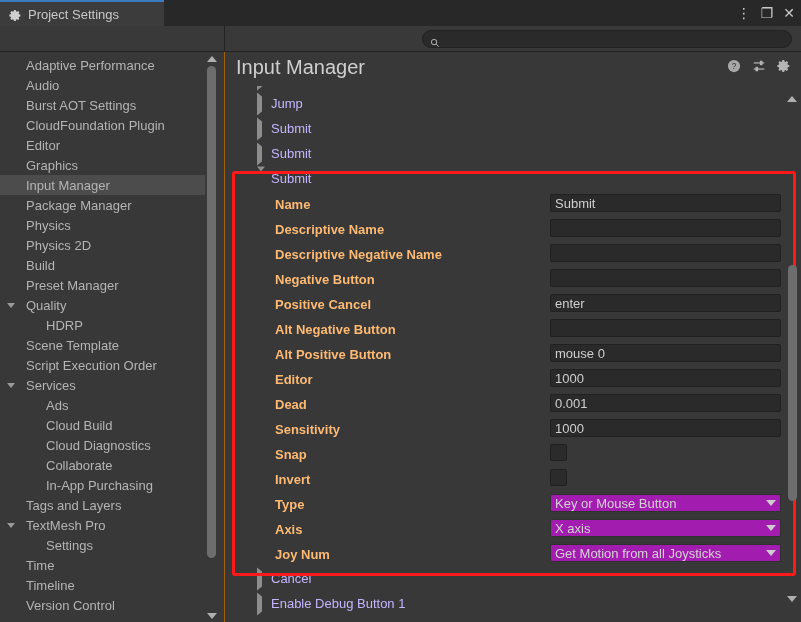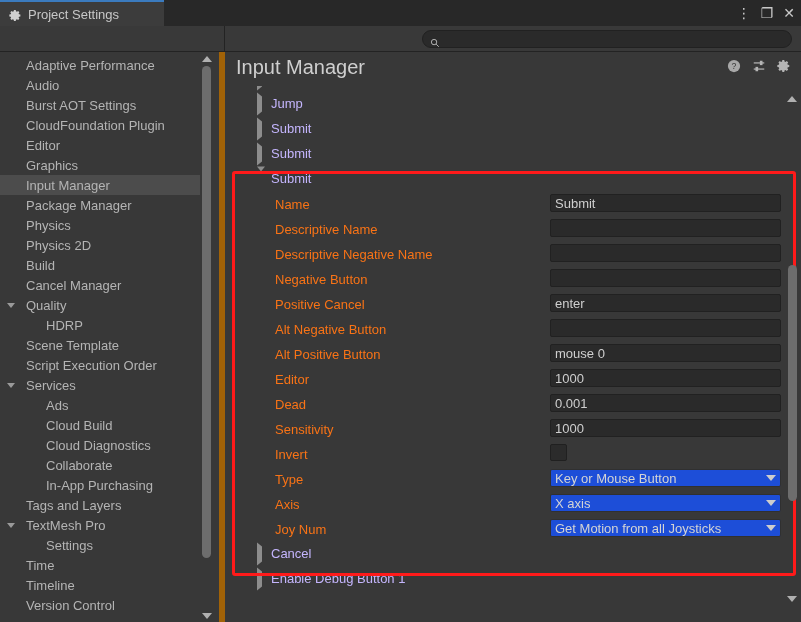--- a/index.html
+++ b/index.html
@@ -53,21 +53,21 @@
   .search-icon { width: 10px; height: 10px; flex: 0 0 auto; }
   .search-input {
     background: transparent; border: 0; outline: none;
     color: #b8b8b8; font-size: 11px; font-family: "Liberation Sans", sans-serif;
     width: 330px; height: 14px; padding: 0;
   }
 
   
   .sidebar {
     position: absolute; left: 0; top: 52px; width: 225px; height: 570px;
-    background: #383838; border-right: 6px solid #a16207;
+    background: #383838; border-right: 1px solid #a16207;
     overflow: hidden;
   }
   .tree { position: absolute; left: 0; top: 3px; width: 206px; }
   .tree-row {
     height: 20px; display: flex; align-items: center;
     color: #b4b4b4; font-size: 13px; white-space: nowrap;
     padding-left: 4px;
   }
   .tree-row.selected { background: #4c4c4c; }
   .tw { width: 14px; flex: 0 0 14px; display: flex; align-items: center; justify-content: center; }
@@ -130,36 +130,36 @@
   }
   .fold-r { width:0;height:0;border-top:4.5px solid transparent;border-bottom:4.5px solid transparent;border-left:5.5px solid #8d8d8d; }
   .fold-d { width:0;height:0;border-left:4.5px solid transparent;border-right:4.5px solid transparent;border-top:5.5px solid #8d8d8d; }
   .row-foldout .fl { padding-left: 17px; }
 
   .prop-row {
     position: relative; height: 25px; display: flex; align-items: center;
   }
   .prop-label {
     position: absolute; left: 49px; top: 50%; transform: translateY(-50%);
-    color: #f97316; font-size: 13px; white-space: nowrap;
+    color: #fdba74; font-size: 13px; white-space: nowrap; font-weight: bold;
   }
   .field {
     position: absolute; left: 324px; top: 3px; width: 231px; height: 18px;
     background: #2a2a2a; border: 1px solid #212121; border-radius: 2px;
     color: #cfcfcf; font-size: 13px; line-height: 16px;
     padding: 0 4px; outline: none;
     font-family: "Liberation Sans", sans-serif;
   }
   .checkbox {
     position: absolute; left: 324px; top: 3px; width: 17px; height: 17px;
     background: #2b2b2b; border: 1px solid #202020; border-radius: 2px;
   }
   .dropdown {
     position: absolute; left: 324px; top: 3px; width: 231px; height: 18px;
-    background: #1d4ed8; border: 1px solid #303030; border-radius: 2px;
+    background: #a21caf; border: 1px solid #303030; border-radius: 2px;
     display: flex; align-items: center;
     color: #d4d4d4; font-size: 13px;
     padding: 0 4px; overflow: hidden;
   }
   .dd-text { flex: 1 1 auto; white-space: nowrap; overflow: hidden; }
   .dd-arrow {
     flex: 0 0 auto; width: 0; height: 0;
     border-left: 5px solid transparent; border-right: 5px solid transparent;
     border-top: 6px solid #cdcdcd; margin-left: 3px;
   }
@@ -264,21 +264,21 @@
         <div class="tree-row">
           <span class="tw"></span>
           <span class="tree-label d0">Physics 2D</span>
         </div>
         <div class="tree-row">
           <span class="tw"></span>
           <span class="tree-label d0">Build</span>
         </div>
         <div class="tree-row">
           <span class="tw"></span>
-          <span class="tree-label d0">Cancel Manager</span>
+          <span class="tree-label d0">Preset Manager</span>
         </div>
         <div class="tree-row">
           <span class="tw">
             <span class="tri-down"></span>
           </span>
           <span class="tree-label d0">Quality</span>
         </div>
         <div class="tree-row">
           <span class="tw"></span>
           <span class="tree-label d1">HDRP</span>
@@ -437,20 +437,24 @@
         </div>
         <div class="prop-row">
           <span class="prop-label">Dead</span>
           <input class="field" type="text" value="0.001" style="">
         </div>
         <div class="prop-row">
           <span class="prop-label">Sensitivity</span>
           <input class="field" type="text" value="1000" style="">
         </div>
         <div class="prop-row">
+          <span class="prop-label">Snap</span>
+          <span class="checkbox"></span>
+        </div>
+        <div class="prop-row">
           <span class="prop-label">Invert</span>
           <span class="checkbox"></span>
         </div>
         <div class="prop-row">
           <span class="prop-label">Type</span>
           <div class="dropdown">
             <span class="dd-text">Key or Mouse Button</span>
             <span class="dd-arrow"></span>
           </div>
         </div>

